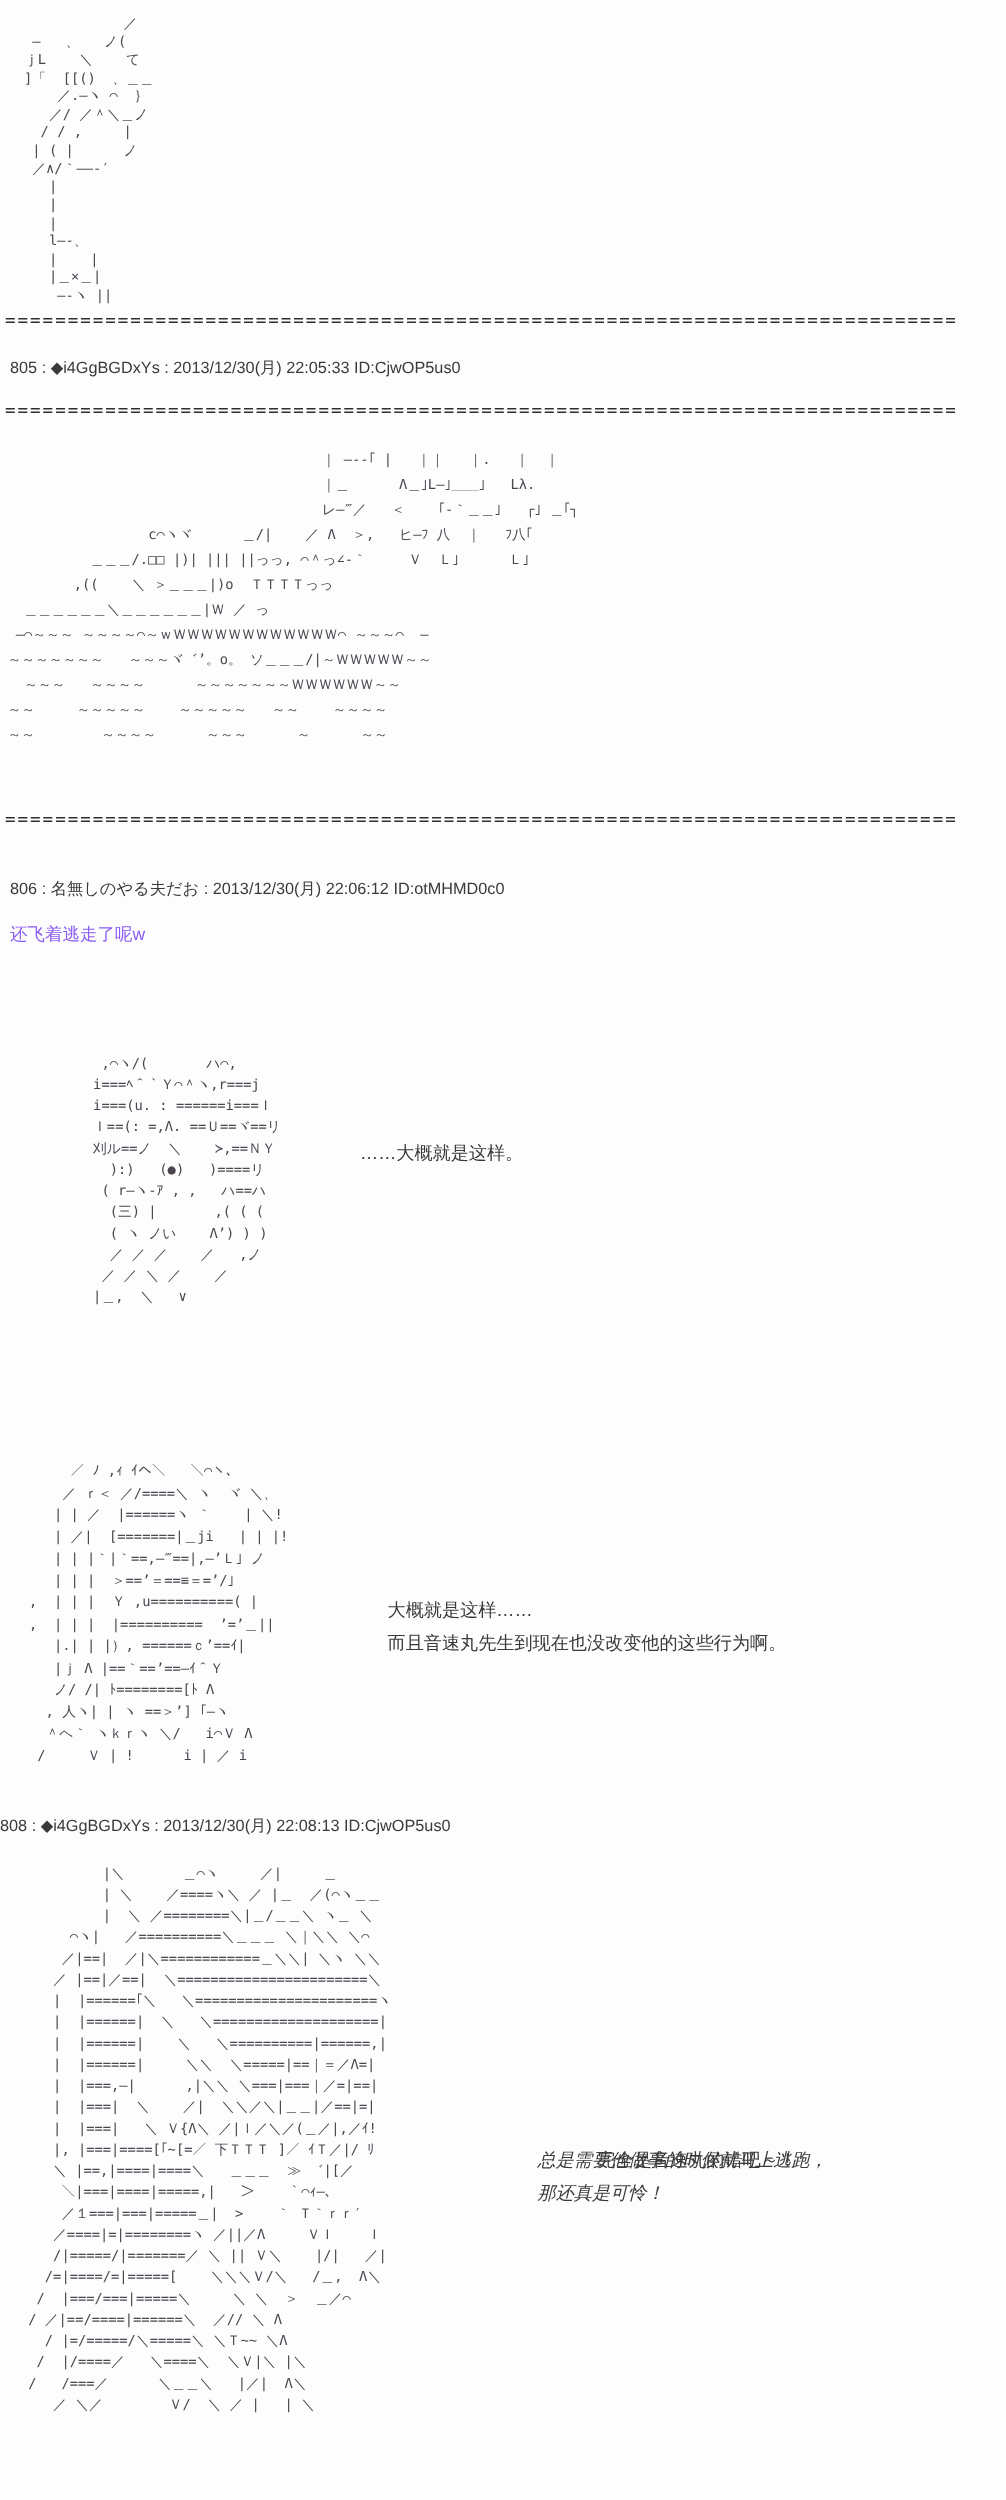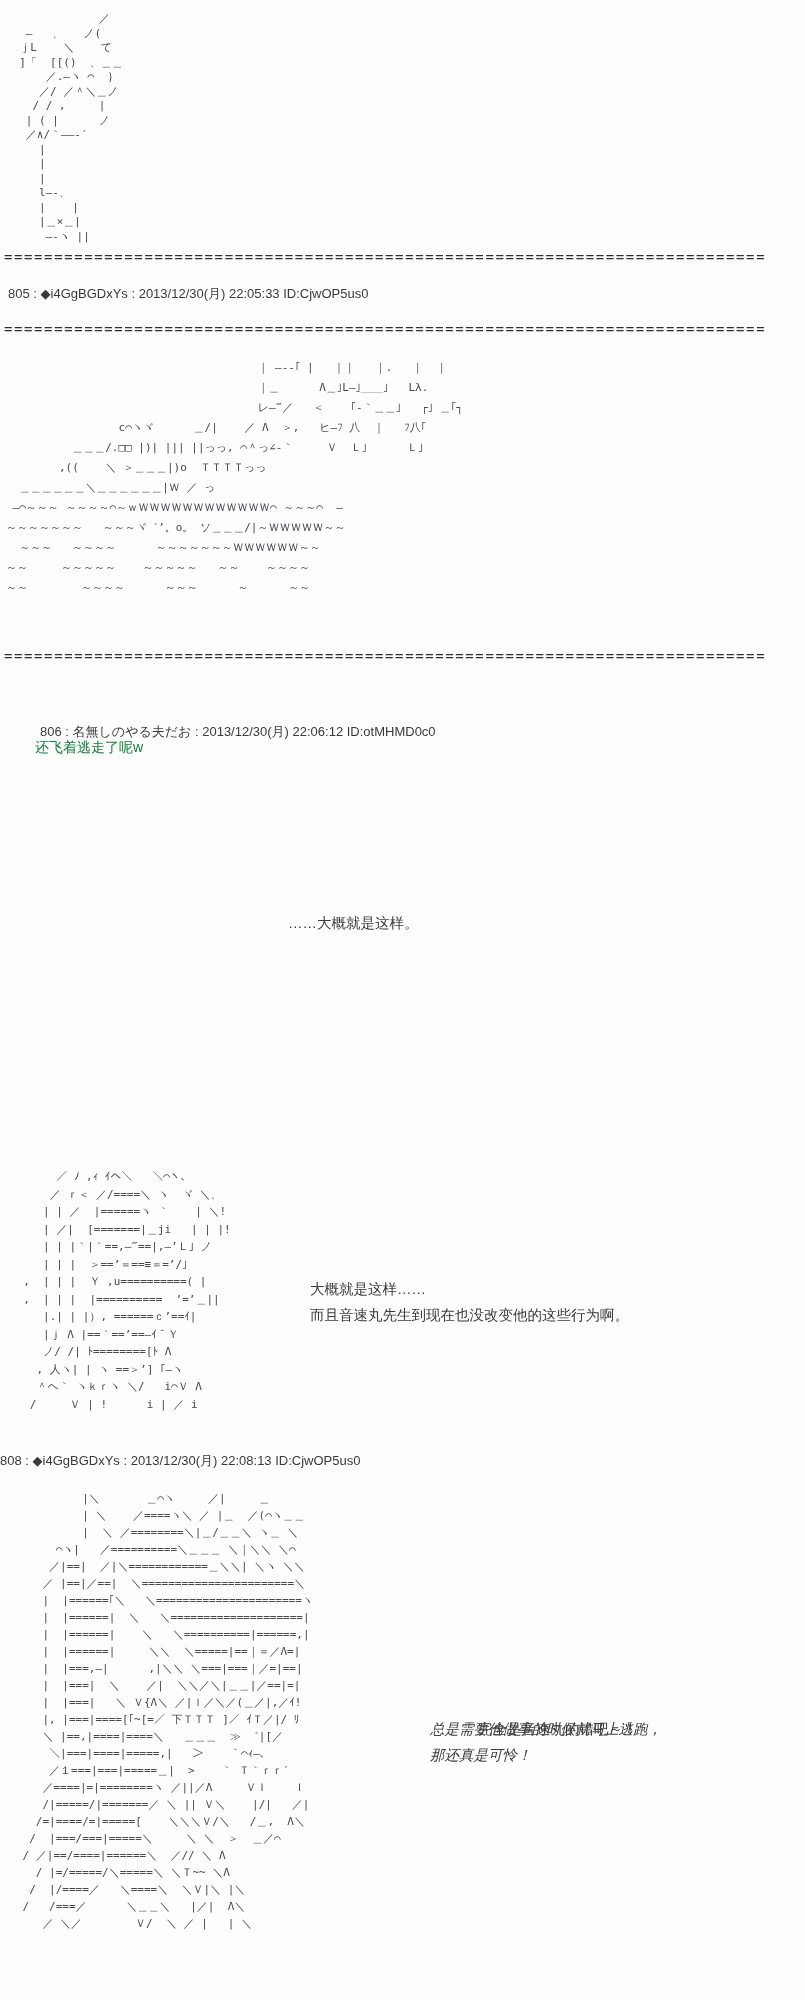--- a/index.html
+++ b/index.html
@@ -3,21 +3,21 @@
 <meta charset="utf-8">
 <style>
   html,body{margin:0;padding:0;background:#fdfdfd;}
   #screen{position:relative;width:805px;height:2000px;overflow:hidden;background:#fdfdfd;
           font-family:"Liberation Sans",sans-serif;color:#3f3f3f;}
   .aa{position:absolute;margin:0;font-family:"DejaVu Sans Mono",monospace;
       font-size:11px;line-height:17px;color:#4b4550;white-space:pre;}
   .divider{position:absolute;margin:0;font-family:"DejaVu Sans Mono",monospace;
       font-size:14px;letter-spacing:1.6px;color:#2f2f2f;white-space:pre;overflow:hidden;width:800px;}
   .post-header{position:absolute;font-size:13px;color:#3a3a3a;white-space:nowrap;}
-  .post-body{position:absolute;font-size:14px;color:#15803d;white-space:nowrap;margin-left:27px;}
+  .post-body{position:absolute;font-size:14px;color:#8b5cf6;white-space:nowrap;}
   .dialogue{position:absolute;font-size:14.5px;color:#3a3a3a;white-space:pre;line-height:26px;}
 </style>
 </head>
 <body>
 
 <div id="screen">
 
   <pre class="aa" style="left:6px;top:12px;line-height:14.5px;">              ／
    ―   、   ノ(
   ｊL    ＼    て
@@ -49,25 +49,37 @@
         ,((    ＼ ＞＿＿＿|)o  ＴＴＴＴっっ
   ＿＿＿＿＿＿＼＿＿＿＿＿＿|Ｗ ／ っ
  ―⌒～～～ ～～～～⌒～ｗＷＷＷＷＷＷＷＷＷＷＷＷ⌒ ～～～⌒  ―
 ～～～～～～～   ～～～ヾ゛’。o。 ソ＿＿＿/|～ＷＷＷＷＷ～～
   ～～～   ～～～～      ～～～～～～～ＷＷＷＷＷＷ～～
 ～～     ～～～～～    ～～～～～   ～～    ～～～～
 ～～        ～～～～      ～～～      ～      ～～</pre>
 
   <pre class="divider" style="left:4px;top:648px;">============================================================================</pre>
 
-  <div class="post-header" style="left:8px;top:723px;margin-left:32px;">806 : 名無しのやる夫だお : 2013/12/30(月) 22:06:12 ID:otMHMD0c0</div>
+  <div class="post-header" style="left:8px;top:702px;">806 : 名無しのやる夫だお : 2013/12/30(月) 22:06:12 ID:otMHMD0c0</div>
 
   <div class="post-body" style="left:8px;top:739px;">还飞着逃走了呢w</div>
 
 
+  <pre class="aa" style="left:48px;top:842px;">     ,⌒ヽ/(       ハ⌒,
+    i===ﾍ＾｀Ｙ⌒＾ヽ,r===j
+    i===(u. : ======i===Ｉ
+    Ｉ==(: =,Λ. ==Ｕ==ヾ==リ
+    刈ル==ノ  ＼    ≻,==ＮＹ
+      ):)   (●)   )====リ
+     ( r―ヽ-ｱ , ,   ハ==ハ
+      (三) |       ,( ( (
+      ( ヽ ノい    Λ’) ) )
+      ／ ／ ／    ／   ,ノ
+     ／ ／ ＼ ／    ／
+    |＿,  ＼   ∨</pre>
 
   <div class="dialogue" style="left:288px;top:910px;">……大概就是这样。</div>
 
   <pre class="aa" style="left:10px;top:1168px;line-height:17.5px;">       ／ ﾉ ,ｨ ｲヘ＼   ＼⌒ヽ、
       ／ ｒ＜ ／/====＼ ヽ  ヾ ＼、
      | | ／  |======ヽ ｀    | ＼!
      | ／|  [=======|＿ji   | | |!
      | | |｀|｀==,―‴==|,―’Ｌ｣ ノ
      | | |  ＞==’＝==≡＝=’/｣
   ,  | | |  Ｙ ,u==========( |

